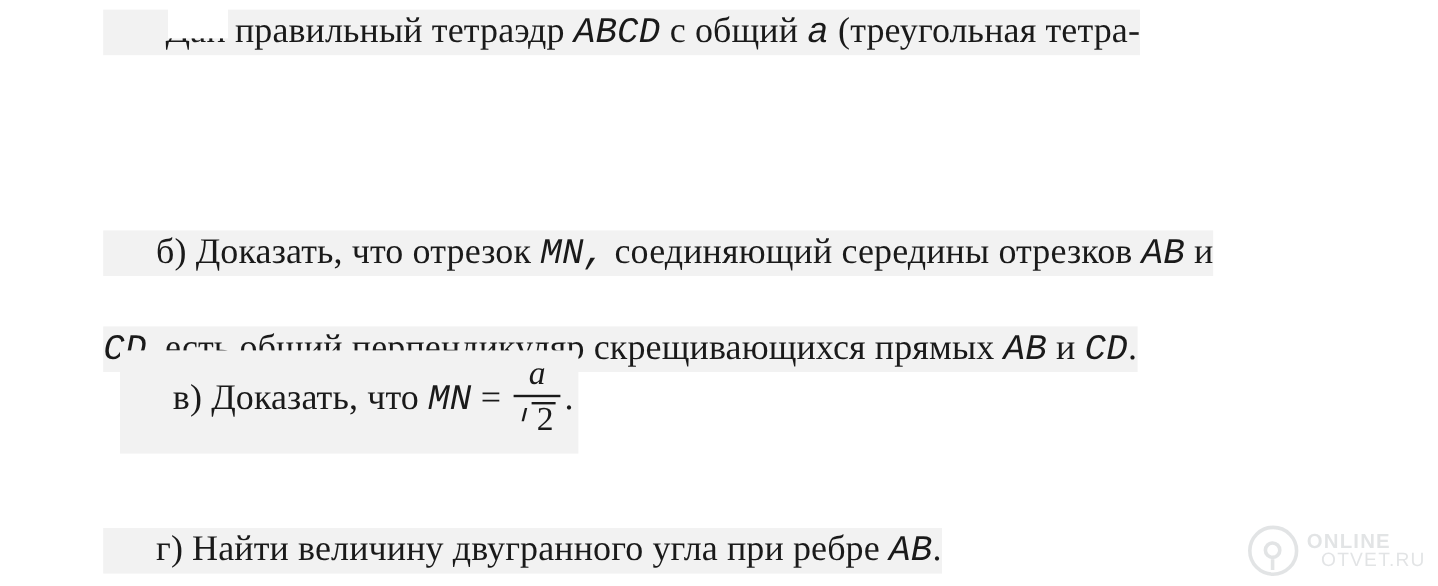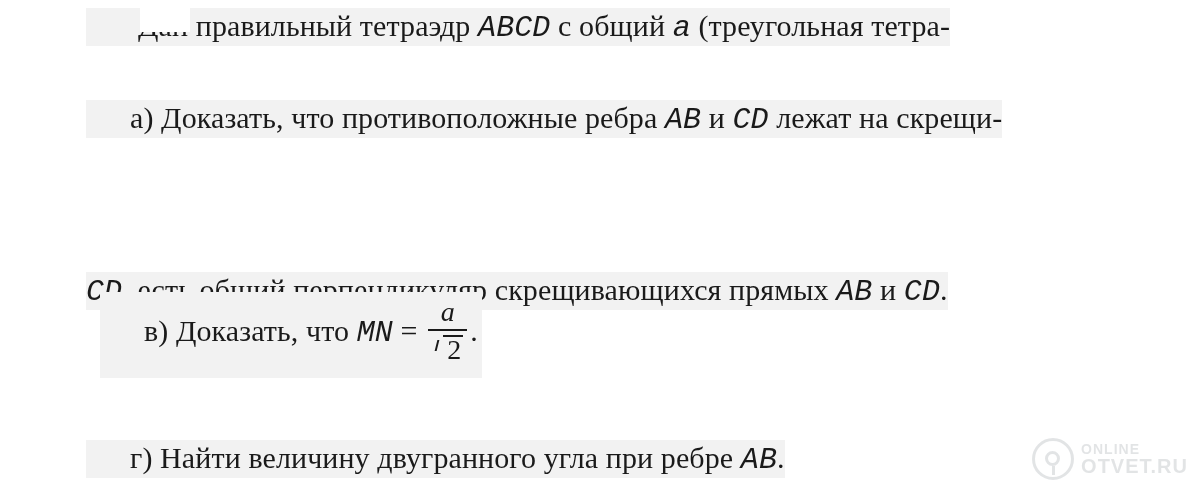--- a/index.html
+++ b/index.html
@@ -144,30 +144,31 @@
     width: 3px;
     height: 9px;
     margin-left: -1.5px;
     background: #9aa0a6;
   }
   .wm-text {
     font-family: "Liberation Sans", sans-serif;
     line-height: 1.0;
   }
   .wm-top {
-    font-size: 14px;
+    font-size: 17px;
     letter-spacing: 1px;
     color: #9aa0a6;
     font-weight: bold;
   }
   .wm-bot {
-    font-size: 20px;
+    font-size: 16px;
     letter-spacing: 1px;
     color: #9aa0a6;
-    font-weight: bold;
+    font-weight: normal;
+    margin-left: 12px;
   }
   .blank-box {
     position: absolute;
     left: 140px;
     top: 6px;
     width: 50px;
     height: 26px;
     background: #ffffff;
   }
 </style>
@@ -176,25 +177,25 @@
 
 <div class="page">
 
   <div class="line hl" style="left:86px; top:8px;">
     <span class="indent"></span><span>Дан правильный тетраэдр </span><span class="it">ABCD</span><span> с общий </span><span class="it">a</span><span> (треугольная тетра-</span>
   </div>
 
   <div class="blank-box"></div>
 
 
-  <div class="line hl" style="left:86px; top:100px;">
-    <span class="indent-sm"></span><span>а) Доказать, что противоположные ребра </span><span class="it">AB</span><span> и </span><span class="it">CD</span><span> лежат на скрещи-</span>
-  </div>
-
-
+
+
+  <div class="line hl" style="left:86px; top:192px;">
+    <span class="indent-sm"></span><span>б) Доказать, что отрезок </span><span class="it">MN,</span><span> соединяющий середины отрезков </span><span class="it">AB</span><span> и</span>
+  </div>
 
   <div class="line hl" style="left:86px; top:232px;margin-top:40px;">
     <span class="it">CD</span><span>, есть общий перпендикуляр скрещивающихся прямых  </span><span class="it">AB</span><span> и </span><span class="it">CD</span><span>.</span>
   </div>
 
   <div class="line hl" style="left:100px; top:292px; padding:8px 4px 10px 0;">
     <span class="indent-sm"></span><span>в) Доказать, что  </span><span class="it">MN</span><span> = </span><span class="frac"><span class="num">a</span><span class="bar"></span><span class="den"><span class="sqrt"><span>2</span></span></span></span><span>.</span>
   </div>
 
   <div class="line hl" style="left:86px; top:440px;">

